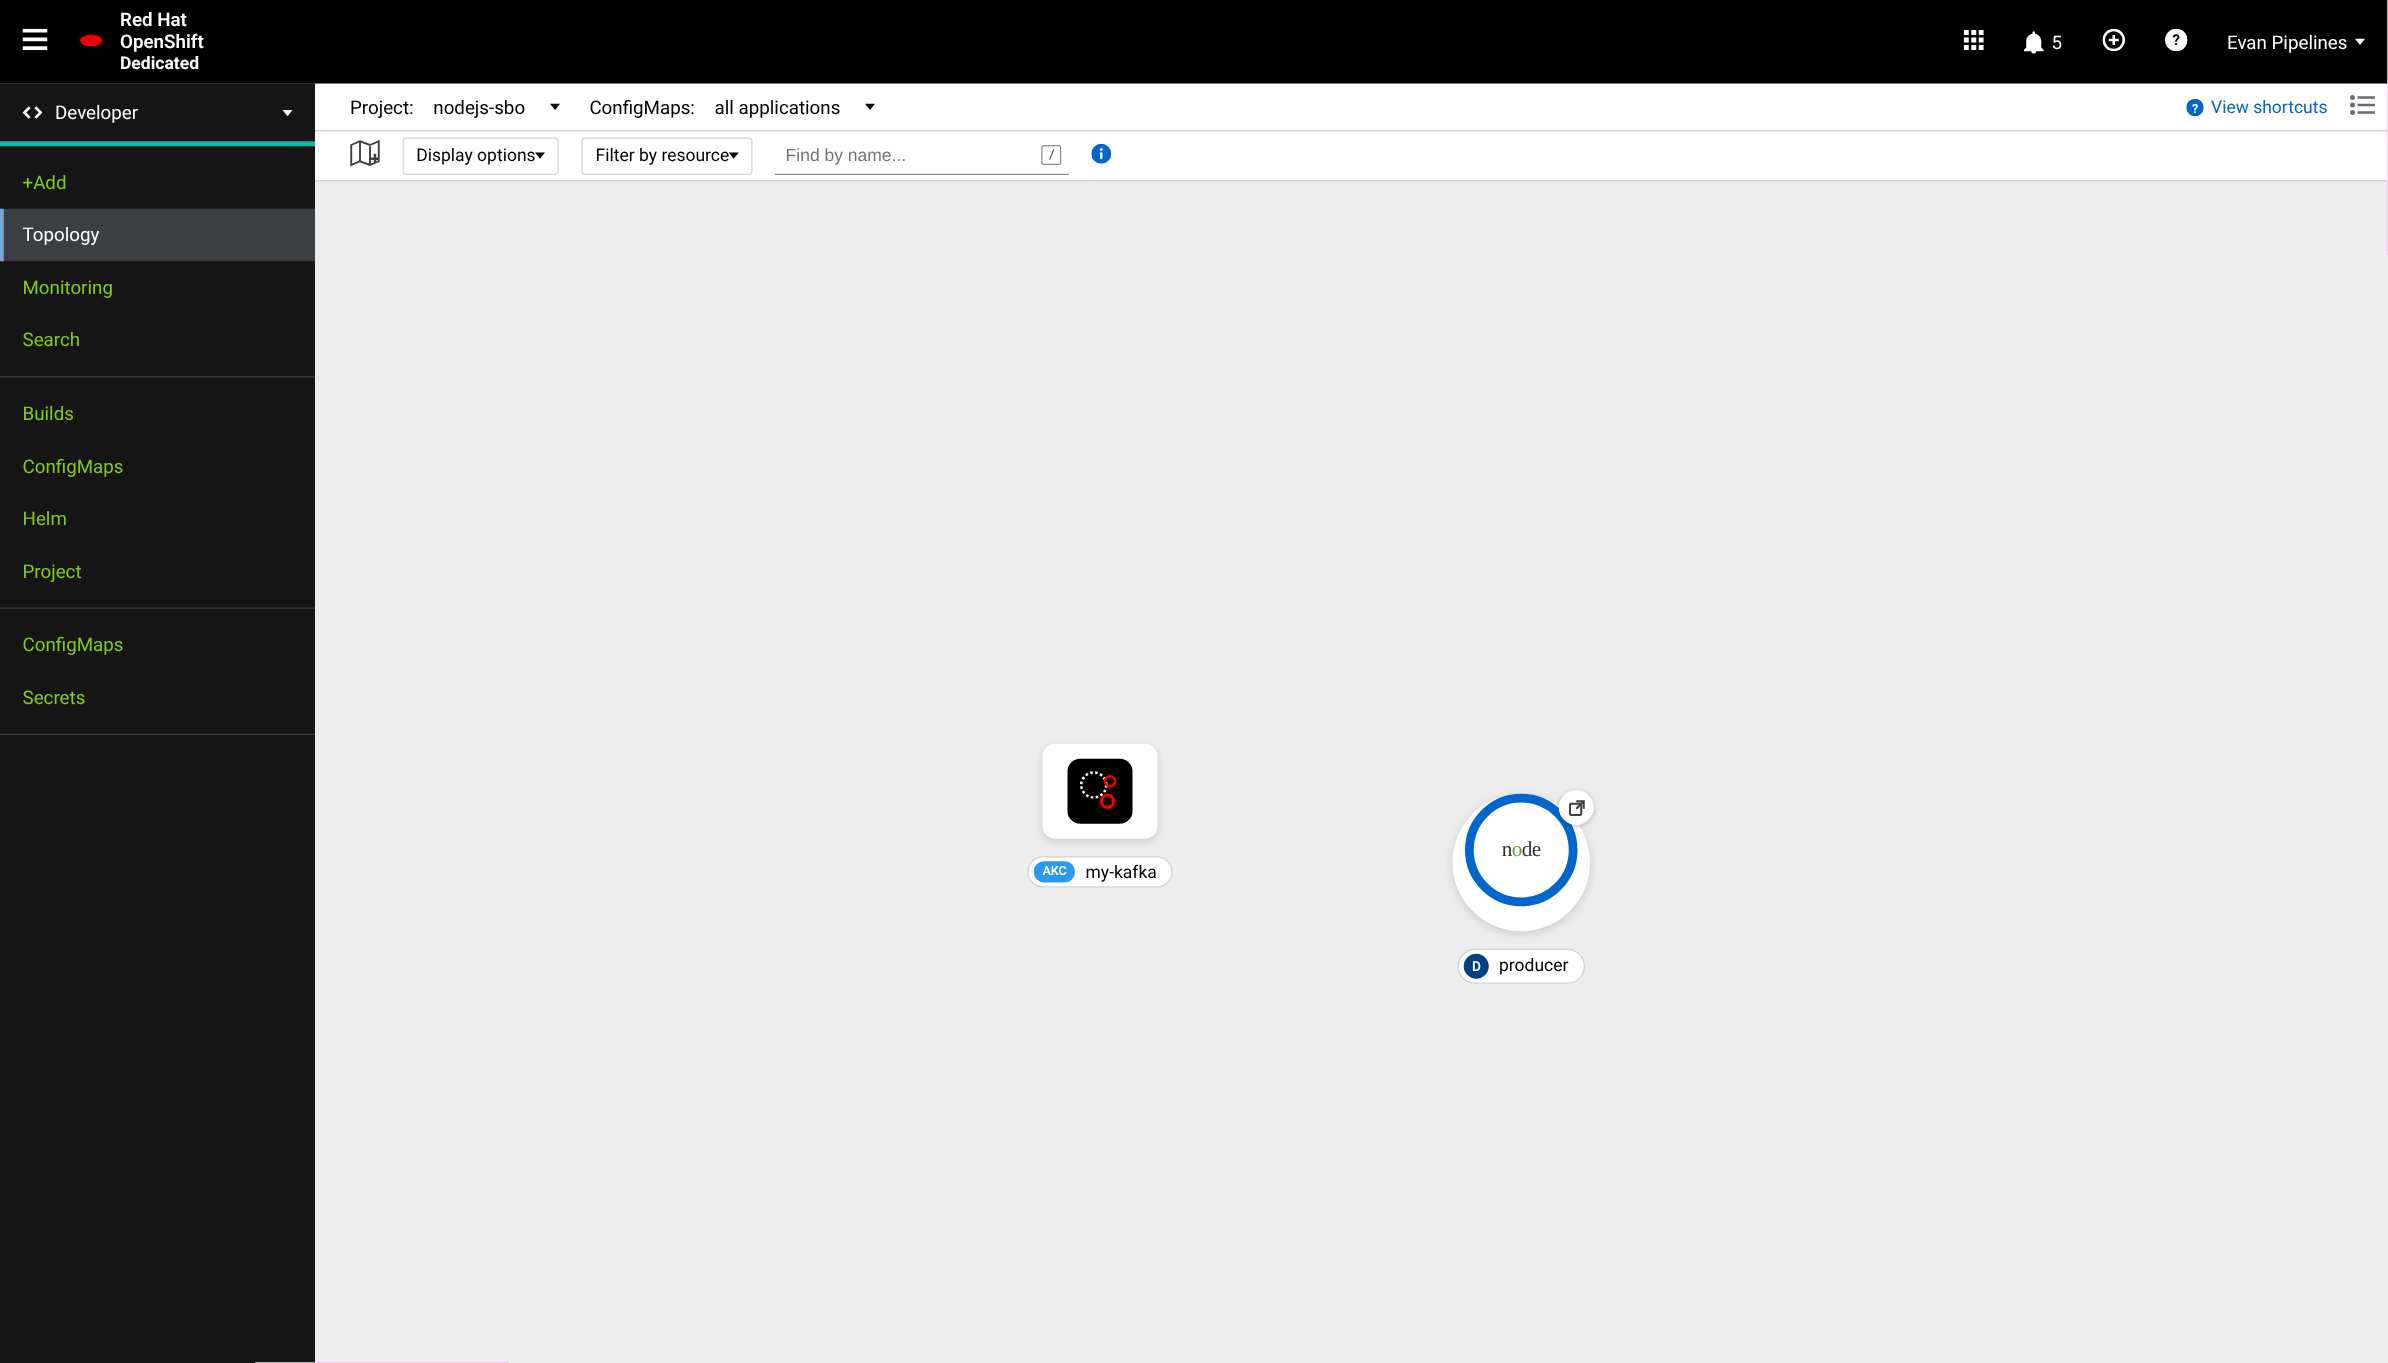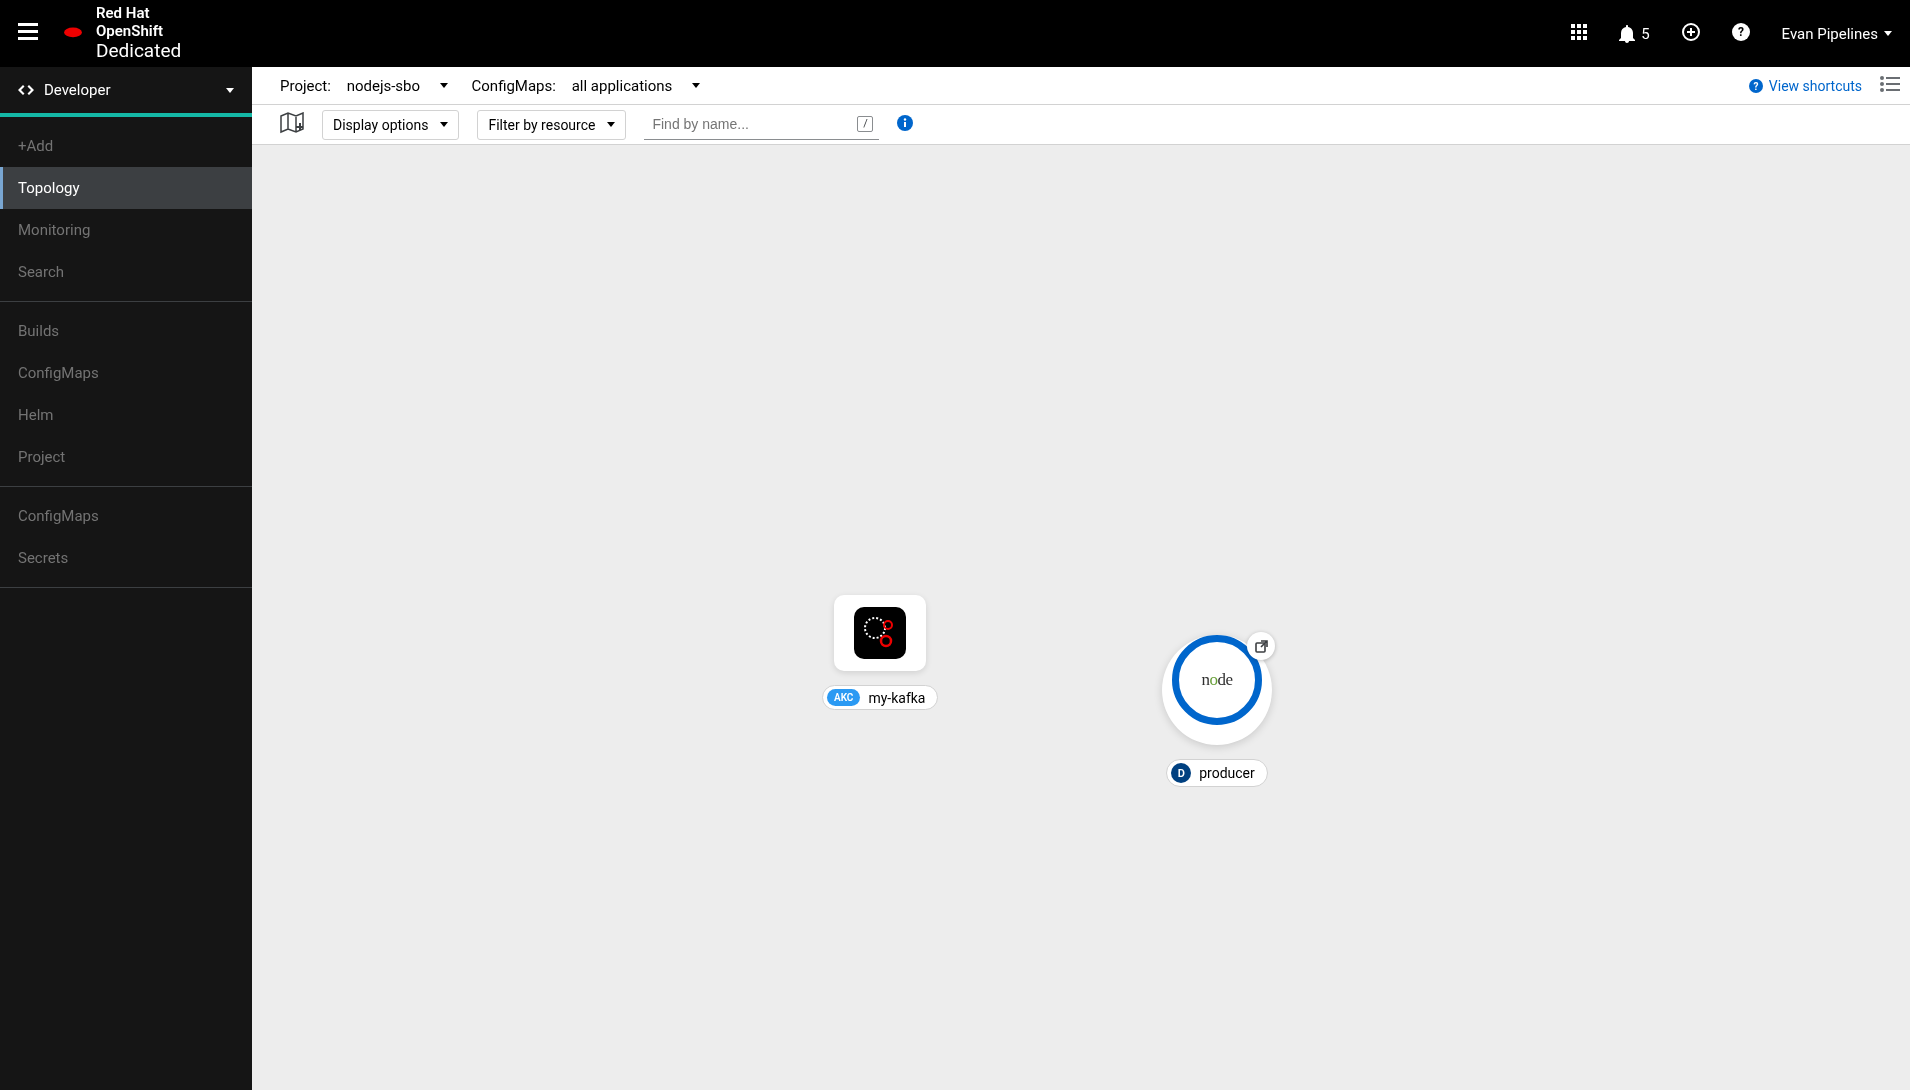--- a/index.html
+++ b/index.html
@@ -5,46 +5,46 @@
     * { margin: 0; padding: 0; box-sizing: border-box; }
     body { font-family: -apple-system, BlinkMacSystemFont, "Segoe UI", Roboto, Helvetica, Arial, sans-serif; width: 1910px; height: 1090px; overflow: hidden; background: #ededed; }
     
     .header { height: 67px; background: #000; display: flex; align-items: center; color: #fff; padding: 0 18px; justify-content: space-between; }
     .header-left { display: flex; align-items: center; gap: 22px; }
     .hamburger { cursor: pointer; }
     .logo-block { display: flex; align-items: center; gap: 10px; }
     .fedora { width: 26px; height: 26px; }
     .brand-text { line-height: 1.15; }
     .brand-line1 { font-size: 15px; font-weight: 600; }
-    .brand-line2 { font-size: 19px; font-weight: 400; }
+    .brand-line2 { font-size: 14px; font-weight: 700; }
     
     .header-right { display: flex; align-items: center; gap: 32px; }
     .notif { display: flex; align-items: center; gap: 6px; font-size: 15px; }
     .user-menu { display: flex; align-items: center; gap: 6px; font-size: 15px; cursor: pointer; }
     
     .shell { display: flex; height: calc(100% - 67px); }
     
     .sidebar { width: 252px; background: #151515; color: #fff; display: flex; flex-direction: column; }
     .persp { height: 50px; display: flex; align-items: center; gap: 10px; padding: 0 18px; border-bottom: 4px solid #14b8a6; cursor: pointer; }
     .persp-label { flex: 1; font-size: 15px; }
     .nav-group { border-bottom: 1px solid #3c3f42; padding: 8px 0; }
-    .nav-item { height: 42px; display: flex; align-items: center; padding: 0 18px; font-size: 15px; color: #737373; cursor: pointer; }
+    .nav-item { height: 42px; display: flex; align-items: center; padding: 0 18px; font-size: 15px; color: #84cc16; cursor: pointer; }
     .nav-item.active { background: #3c3f42; color: #fff; border-left: 3px solid #79a6d2; padding-left: 15px; }
     
     .main { flex: 1; display: flex; flex-direction: column; background: #d946ef; }
     .toolbar1 { height: 38px; background: #fff; border-bottom: 1px solid #d2d2d2; display: flex; align-items: center; padding: 0 10px 0 28px; font-size: 15px; }
     .tb1-left { display: flex; align-items: center; gap: 24px; }
     .dd { display: flex; align-items: center; gap: 6px; cursor: pointer; }
     .tb1-spacer { flex: 1; }
     .shortcuts { color: #06c; display: flex; align-items: center; gap: 6px; cursor: pointer; font-size: 14px; margin-right: 18px; }
     .list-toggle { cursor: pointer; color: #6a6e73; }
     
     .toolbar2 { height: 40px; background: #fff; border-bottom: 1px solid #d2d2d2; display: flex; align-items: center; padding: 0 18px 0 28px; gap: 18px; font-size: 14px; }
     .map-ic { color: #3c3f42; cursor: pointer; }
-    .select-box { border: 1px solid #d2d2d2; border-radius: 3px; height: 30px; display: flex; align-items: center; padding: 0 10px; gap: 12px; cursor: pointer; background: #fff; }
+    .select-box { border: 1px solid #d2d2d2; border-radius: 3px; height: 30px; display: flex; align-items: center; padding: 0 10px; cursor: pointer; background: #fff; }
     .search-wrap { position: relative; }
     .search-input { border: none; border-bottom: 1px solid #8a8d90; height: 30px; width: 235px; padding: 0 30px 0 8px; font-size: 14px; outline: none; background: transparent; }
     .search-key { position: absolute; right: 6px; top: 6px; border: 1px solid #8a8d90; border-radius: 2px; width: 16px; height: 16px; display: flex; align-items: center; justify-content: center; font-size: 11px; color: #3c3f42; }
     .info-ic { color: #06c; cursor: pointer; }
     
     .canvas { flex: 1; position: relative; background: #ededed; }
     
     .node { position: absolute; display: flex; flex-direction: column; align-items: center; }
     
     .card { background: #fff; border-radius: 10px; padding: 12px 20px; box-shadow: 0 2px 6px rgba(0,0,0,.12); cursor: pointer; }

